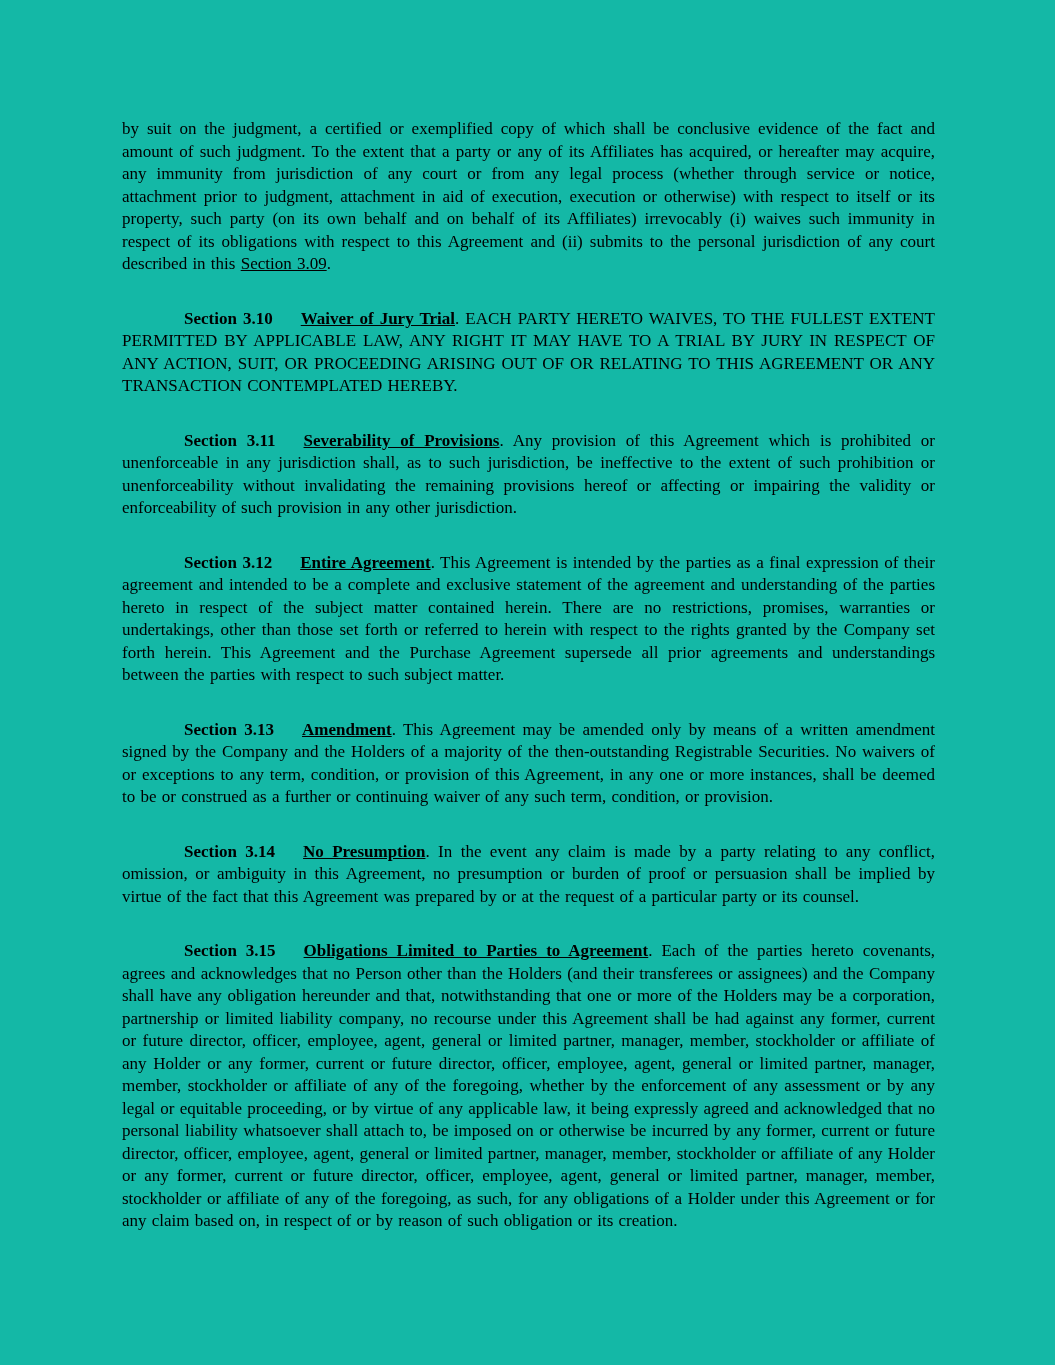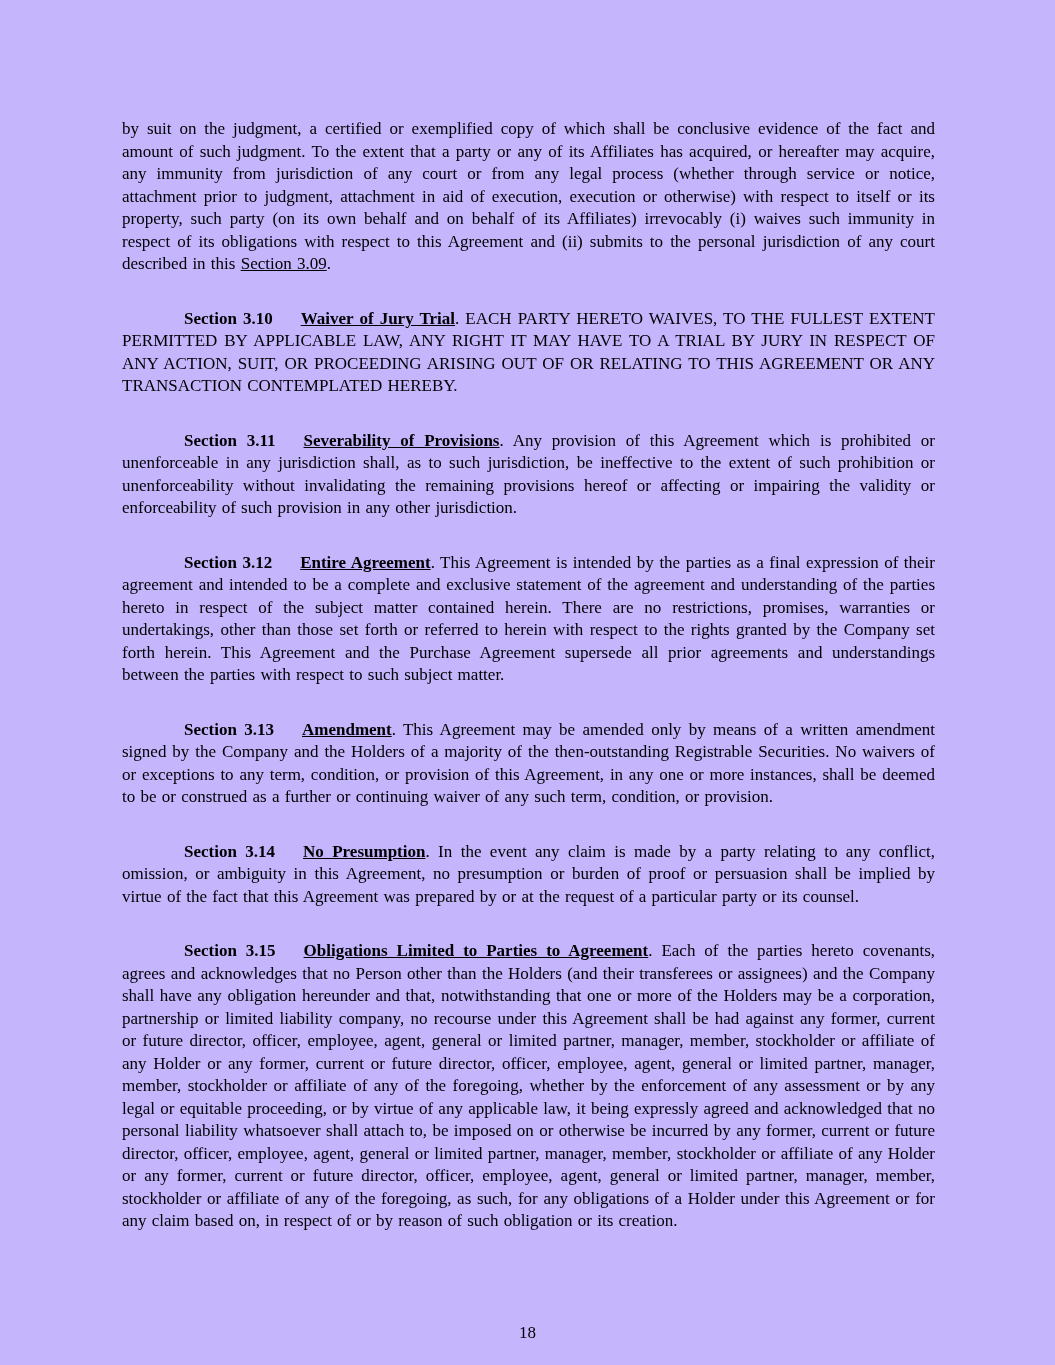--- a/index.html
+++ b/index.html
@@ -2,21 +2,21 @@
 <html><head>
 <meta charset="utf-8">
 <style>
   * { margin: 0; padding: 0; box-sizing: border-box; }
   html, body { background: #ffffff; }
   .page {
     position: relative;
     width: 1055px;
     height: 1365px;
     margin: 0 auto;
-    background: #c4b5fd;
+    background: #14b8a6;
     color: #000000;
     font-family: "Liberation Serif", "DejaVu Serif", serif;
     font-size: 17px;
     line-height: 22.5px;
     overflow: hidden;
   }
   .content {
     position: absolute;
     top: 118px;
     left: 122px;
@@ -55,16 +55,13 @@
     <p class="para section-para"><span class="bold">Section 3.12</span><span class="tab-gap"></span><span class="bold underline">Entire Agreement</span><span>. This Agreement is intended by the parties as a final expression of their agreement and intended to be a complete and exclusive statement of the agreement and understanding of the parties hereto in respect of the subject matter contained herein. There are no restrictions, promises, warranties or undertakings, other than those set forth or referred to herein with respect to the rights granted by the Company set forth herein. This Agreement and the Purchase Agreement supersede all prior agreements and understandings between the parties with respect to such subject matter.</span></p>
 
     <p class="para section-para"><span class="bold">Section 3.13</span><span class="tab-gap"></span><span class="bold underline">Amendment</span><span>. This Agreement may be amended only by means of a written amendment signed by the Company and the Holders of a majority of the then-outstanding Registrable Securities. No waivers of or exceptions to any term, condition, or provision of this Agreement, in any one or more instances, shall be deemed to be or construed as a further or continuing waiver of any such term, condition, or provision.</span></p>
 
     <p class="para section-para"><span class="bold">Section 3.14</span><span class="tab-gap"></span><span class="bold underline">No Presumption</span><span>. In the event any claim is made by a party relating to any conflict, omission, or ambiguity in this Agreement, no presumption or burden of proof or persuasion shall be implied by virtue of the fact that this Agreement was prepared by or at the request of a particular party or its counsel.</span></p>
 
     <p class="para section-para"><span class="bold">Section 3.15</span><span class="tab-gap"></span><span class="bold underline">Obligations Limited to Parties to Agreement</span><span>. Each of the parties hereto covenants, agrees and acknowledges that no Person other than the Holders (and their transferees or assignees) and the Company shall have any obligation hereunder and that, notwithstanding that one or more of the Holders may be a corporation, partnership or limited liability company, no recourse under this Agreement shall be had against any former, current or future director, officer, employee, agent, general or limited partner, manager, member, stockholder or affiliate of any Holder or any former, current or future director, officer, employee, agent, general or limited partner, manager, member, stockholder or affiliate of any of the foregoing, whether by the enforcement of any assessment or by any legal or equitable proceeding, or by virtue of any applicable law, it being expressly agreed and acknowledged that no personal liability whatsoever shall attach to, be imposed on or otherwise be incurred by any former, current or future director, officer, employee, agent, general or limited partner, manager, member, stockholder or affiliate of any Holder or any former, current or future director, officer, employee, agent, general or limited partner, manager, member, stockholder or affiliate of any of the foregoing, as such, for any obligations of a Holder under this Agreement or for any claim based on, in respect of or by reason of such obligation or its creation.</span></p>
 
   </div>
 
-  <div class="footer">
-    <span>18</span>
-  </div>
 </div>
 
 </body></html>

